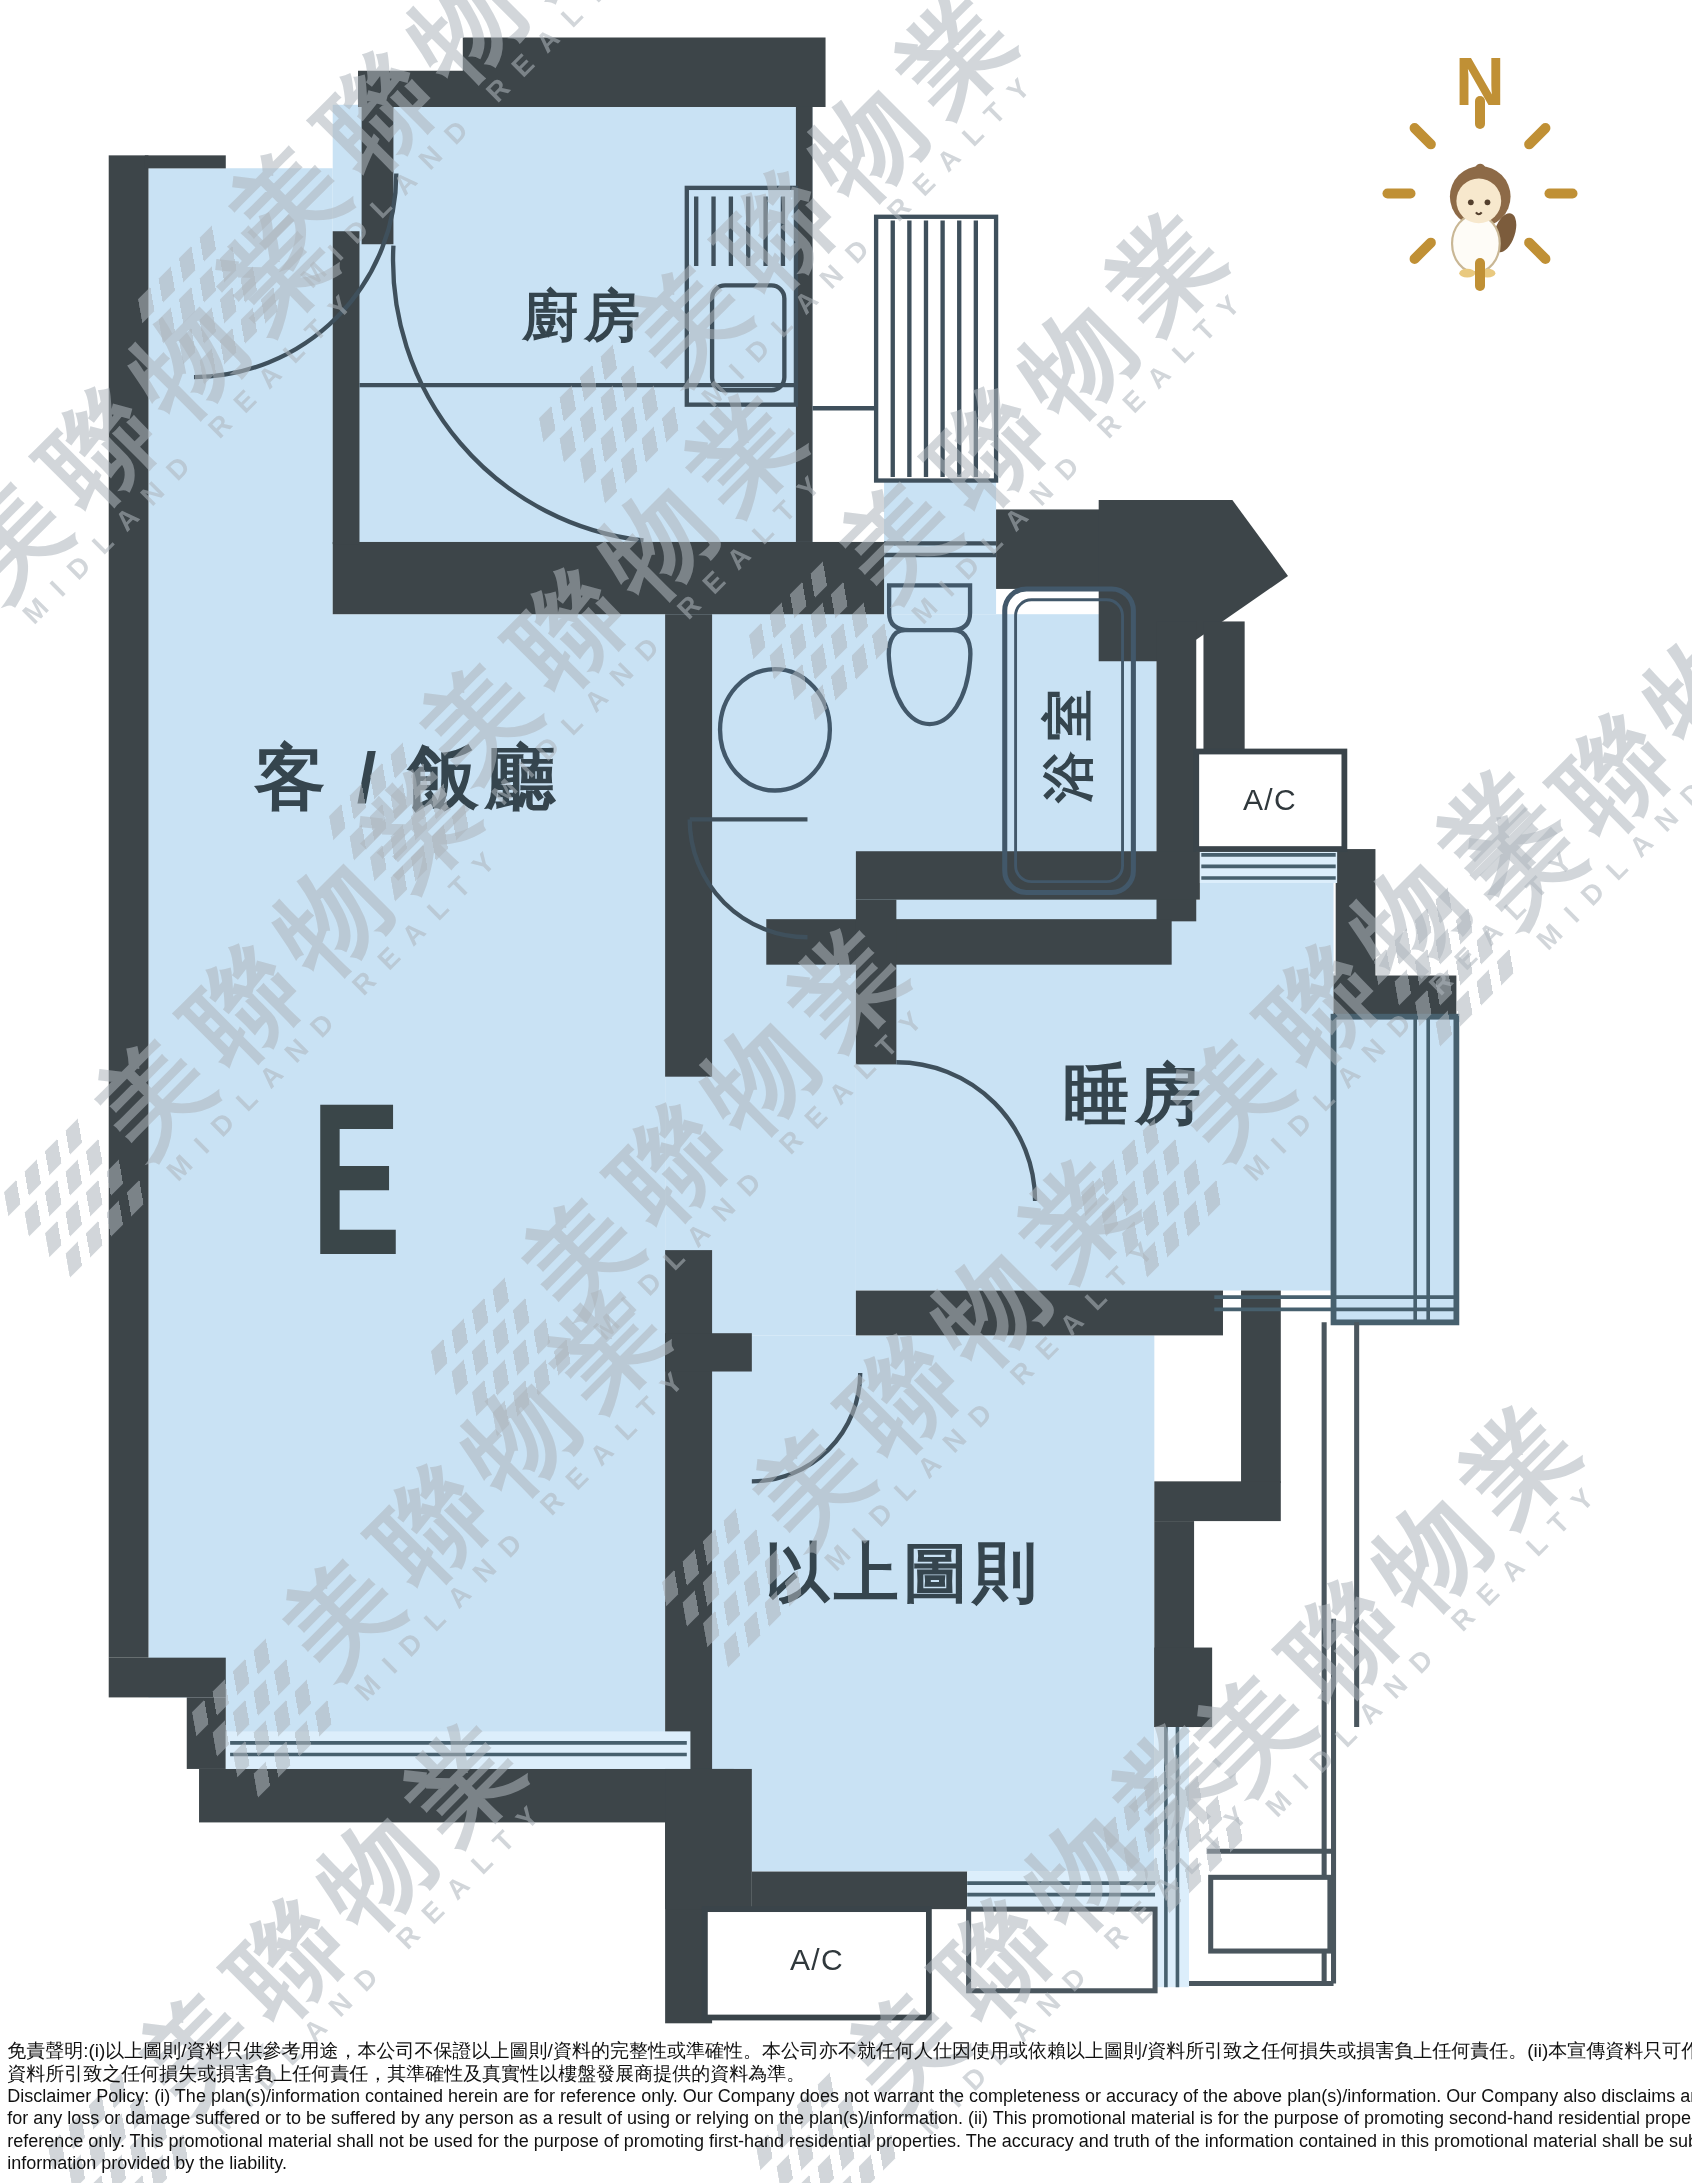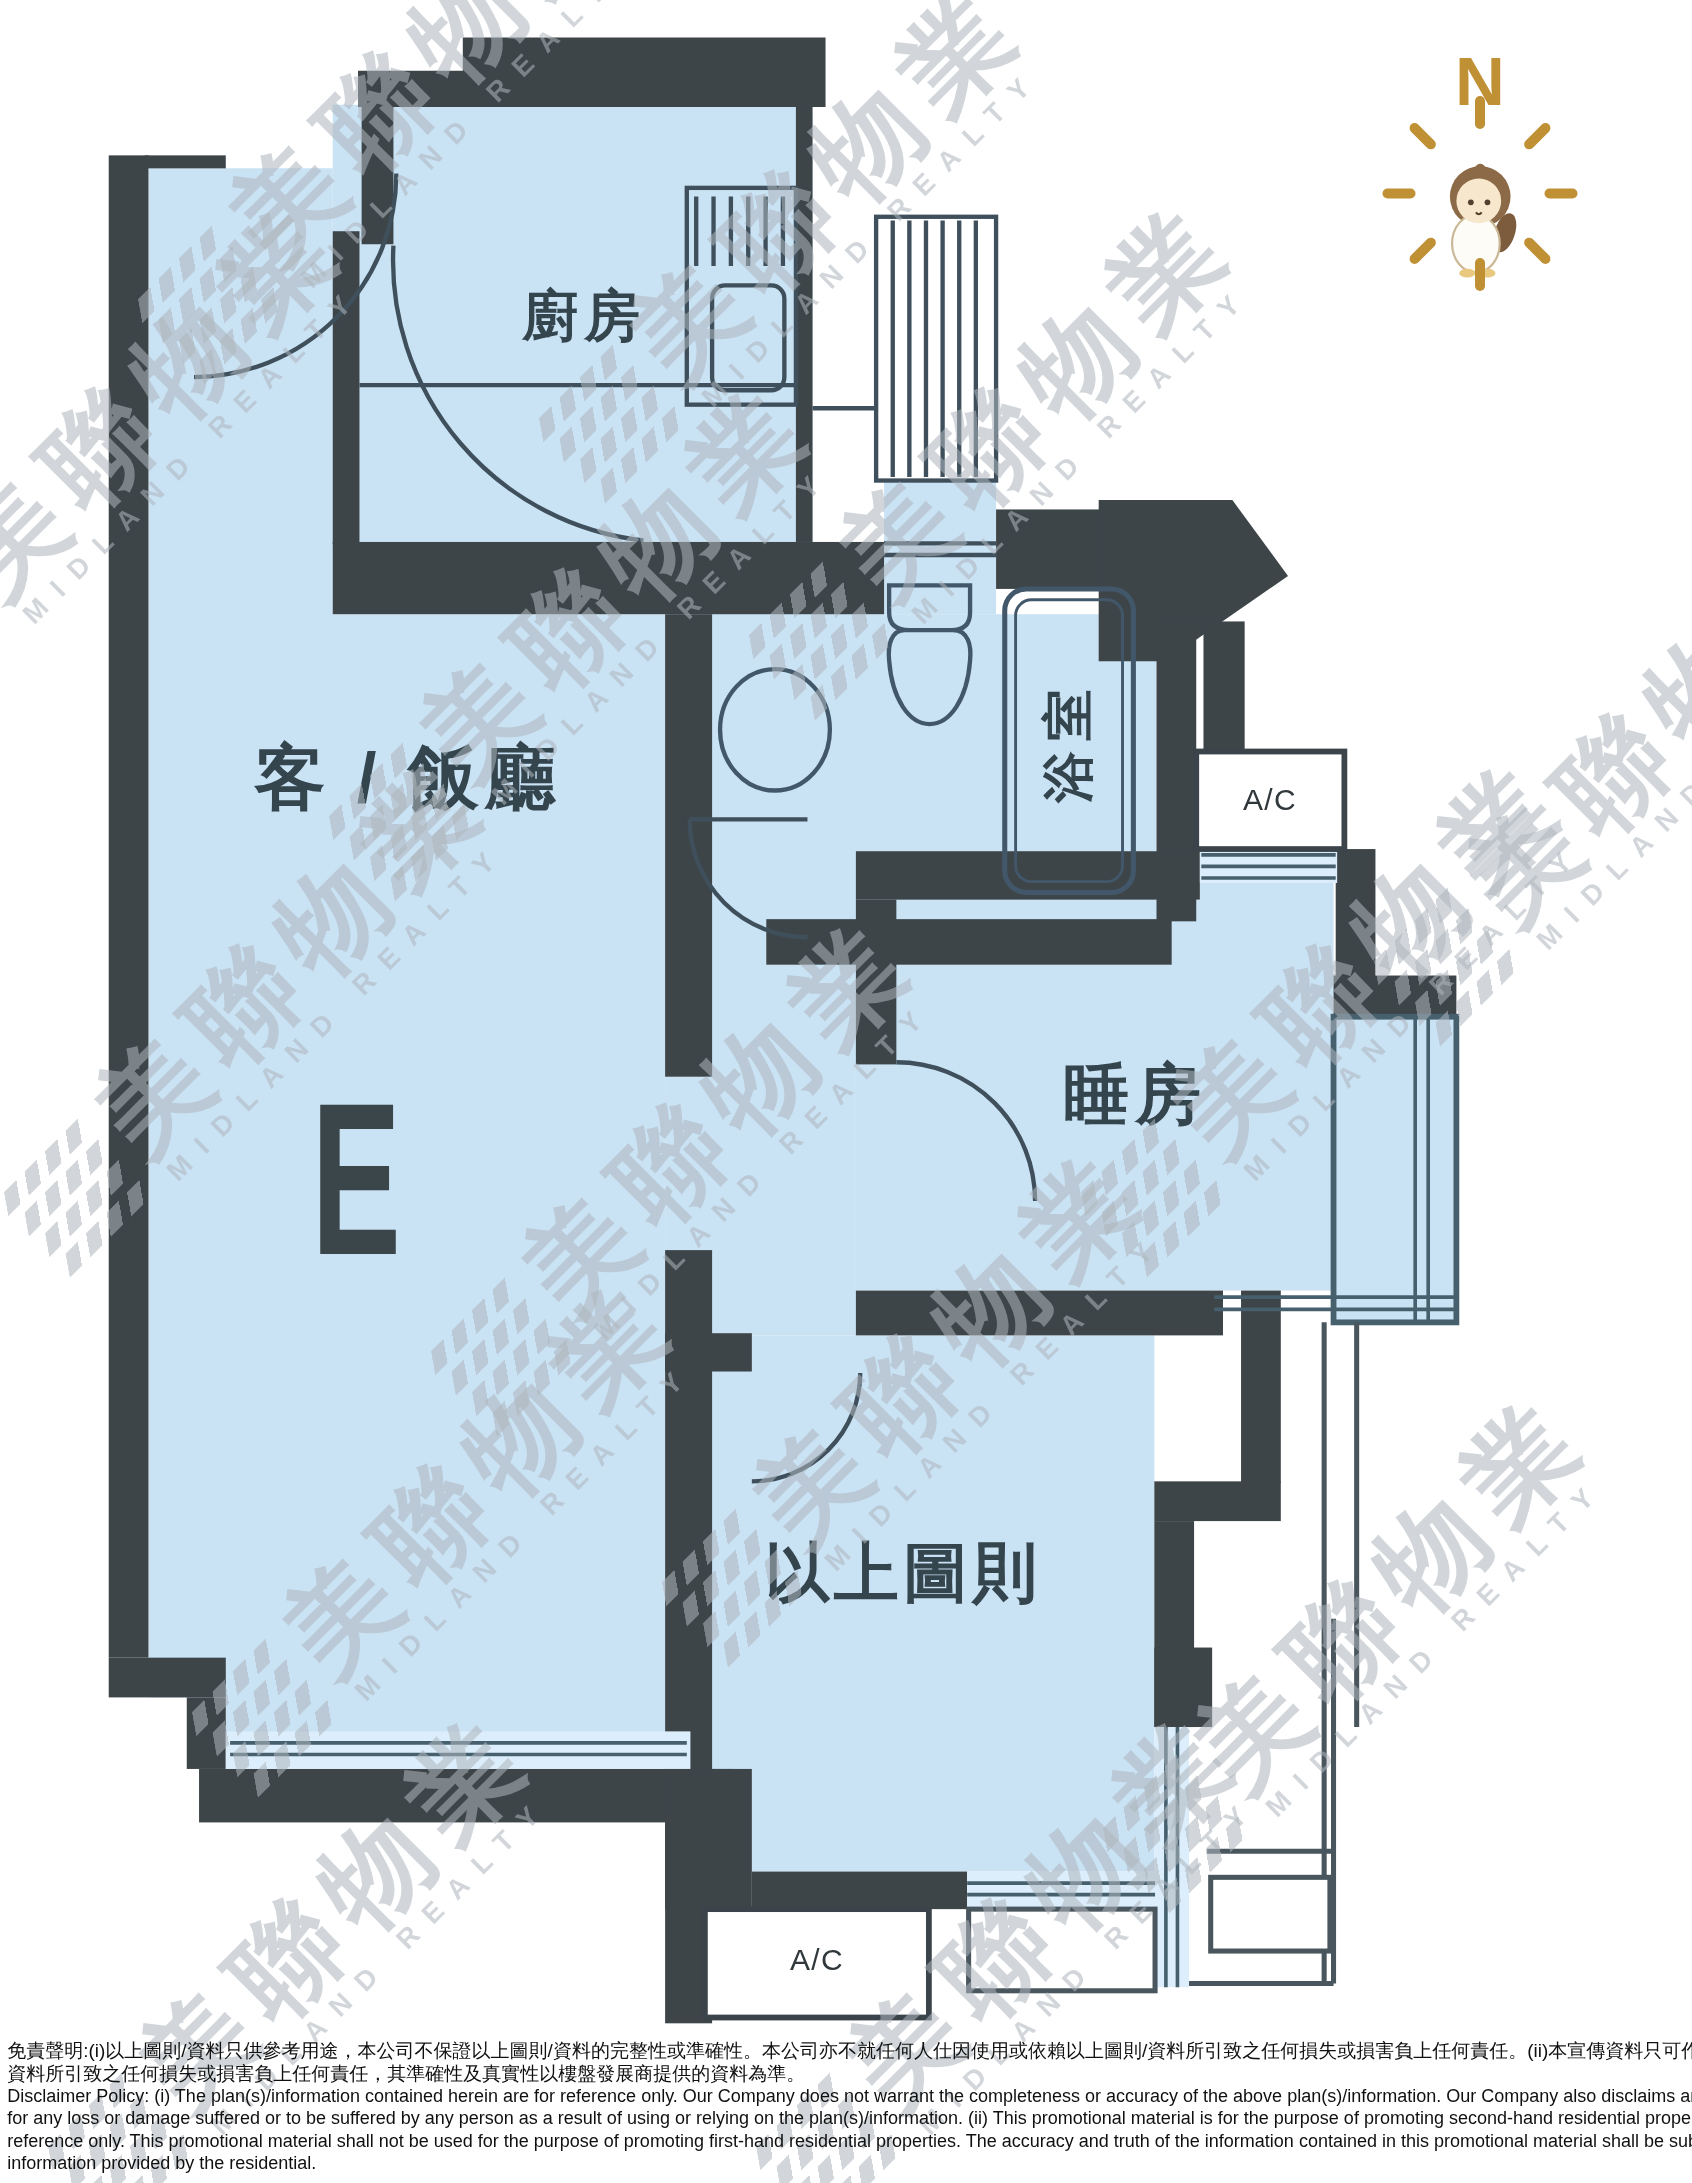--- a/index.html
+++ b/index.html
@@ -324,17 +324,17 @@
     <i style="transform:rotate(270deg) translateY(-81px);"></i>
     <i style="transform:rotate(315deg) translateY(-81px);"></i>
   </div>
 
   <div class="disclaimer">
     <div class="zh">免責聲明:(i)以上圖則/資料只供參考用途，本公司不保證以上圖則/資料的完整性或準確性。本公司亦不就任何人仕因使用或依賴以上圖則/資料所引致之任何損失或損害負上任何責任。(ii)本宣傳資料只可作宣傳及推廣二手住宅物業之用及只供參考，</div>
     <div class="zh">資料所引致之任何損失或損害負上任何責任，其準確性及真實性以樓盤發展商提供的資料為準。</div>
     <div class="en">Disclaimer Policy: (i) The plan(s)/information contained herein are for reference only. Our Company does not warrant the completeness or accuracy of the above plan(s)/information. Our Company also disclaims any liability whatsoever</div>
     <div class="en">for any loss or damage suffered or to be suffered by any person as a result of using or relying on the plan(s)/information. (ii) This promotional material is for the purpose of promoting second-hand residential properties and for</div>
     <div class="en">reference only. This promotional material shall not be used for the purpose of promoting first-hand residential properties. The accuracy and truth of the information contained in this promotional material shall be subject to</div>
-    <div class="en">information provided by the residential.</div>
+    <div class="en">information provided by the liability.</div>
   </div>
 
 </div>
 
 
 </body></html>

